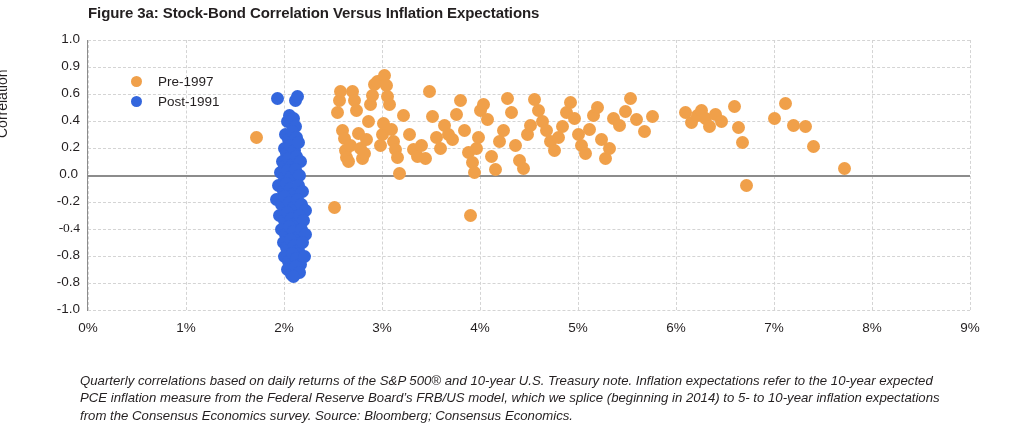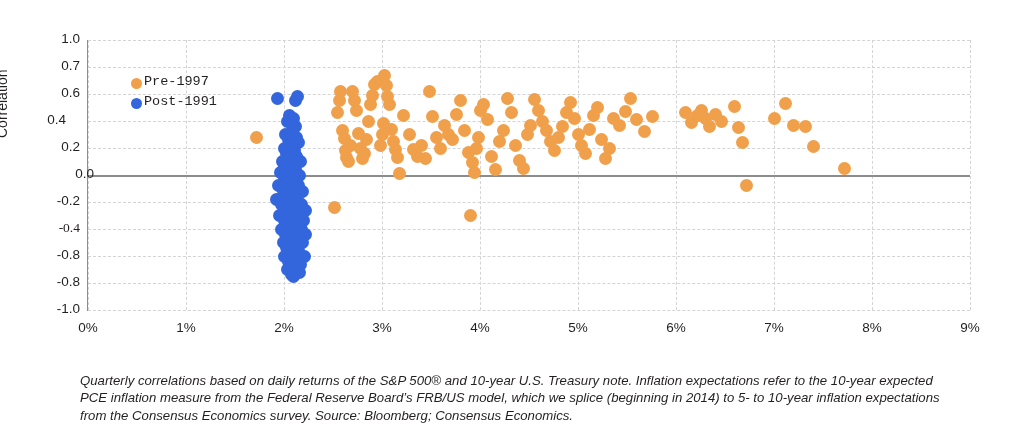--- a/index.html
+++ b/index.html
@@ -49,21 +49,21 @@
   #x-axis-title{
     position:absolute;left:0;top:348px;width:1024px;
     text-align:center;font-size:14px;color:#231f20;
   }
 
   
   #legend{
     position:absolute;left:131px;top:74px;
     display:flex;flex-direction:column;gap:5px;
   }
-  .legend-row{display:flex;align-items:flex-end;gap:2px;font-family:Liberation Mono, monospace;}
+  .legend-row{display:flex;align-items:center;gap:16px;}
   .legend-dot{width:11px;height:11px;border-radius:50%;flex:none;}
   .legend-text{font-size:13.5px;color:#231f20;white-space:nowrap;}
 
   
   .pt{
     position:absolute;width:13px;height:13px;border-radius:50%;
     margin-left:-6.5px;margin-top:-6.5px;
   }
 
   
@@ -71,20 +71,21 @@
     position:absolute;left:80px;top:372px;width:860px;
     font-size:13.2px;font-style:italic;line-height:1.32;
     color:#231f20;
   }
 </style>
 </head>
 <body>
 
 <div id="figure">
 
+  <div id="chart-title">Figure 3a: Stock-Bond Correlation Versus Inflation Expectations</div>
 
   <div id="y-axis-title">Correlation</div>
 
   <div id="y-axis-line"></div>
 
   <div id="plot-area">
     <div id="gridlines-h">
         <div class="gridline-h" style="top: 0px;"></div>
         <div class="gridline-h" style="top: 27px;"></div>
         <div class="gridline-h" style="top: 54px;"></div>
@@ -301,25 +302,25 @@
         <div class="pt" style="left: 199.92px; top: 229.5px; background: rgb(51, 102, 221);"></div>
         <div class="pt" style="left: 203.84px; top: 234.9px; background: rgb(51, 102, 221);"></div>
         <div class="pt" style="left: 207.76px; top: 226.8px; background: rgb(51, 102, 221);"></div>
         <div class="pt" style="left: 211.68px; top: 232.2px; background: rgb(51, 102, 221);"></div>
         <div class="pt" style="left: 205.8px; top: 236.25px; background: rgb(51, 102, 221);"></div>
       </div>
   </div>
 
   <div id="ytick-layer">
       <div class="ylabel-abs" style="left: 34px; top: 31px;">1.0</div>
-      <div class="ylabel-abs" style="left: 34px; top: 58px;">0.7</div>
+      <div class="ylabel-abs" style="left: 34px; top: 58px;">0.9</div>
       <div class="ylabel-abs" style="left: 34px; top: 85px;">0.6</div>
-      <div class="ylabel-abs" style="left: 20px; top: 112px;">0.4</div>
+      <div class="ylabel-abs" style="left: 34px; top: 112px;">0.4</div>
       <div class="ylabel-abs" style="left: 34px; top: 139px;">0.2</div>
-      <div class="ylabel-abs" style="left: 48px; top: 166px;">0.0</div>
+      <div class="ylabel-abs" style="left: 32px; top: 166px;">0.0</div>
       <div class="ylabel-abs" style="left: 34px; top: 193px;">-0.2</div>
       <div class="ylabel-abs" style="left: 34px; top: 220px; font-family: Liberation Serif, serif;">-0.4</div>
       <div class="ylabel-abs" style="left: 34px; top: 247px;">-0.8</div>
       <div class="ylabel-abs" style="left: 34px; top: 274px;">-0.8</div>
       <div class="ylabel-abs" style="left: 34px; top: 301px;">-1.0</div>
     </div>
   <div id="xtick-layer">
       <div class="xlabel-abs" style="left: 58px; top: 320px;">0%</div>
       <div class="xlabel-abs" style="left: 156px; top: 320px;">1%</div>
       <div class="xlabel-abs" style="left: 254px; top: 320px;">2%</div>

